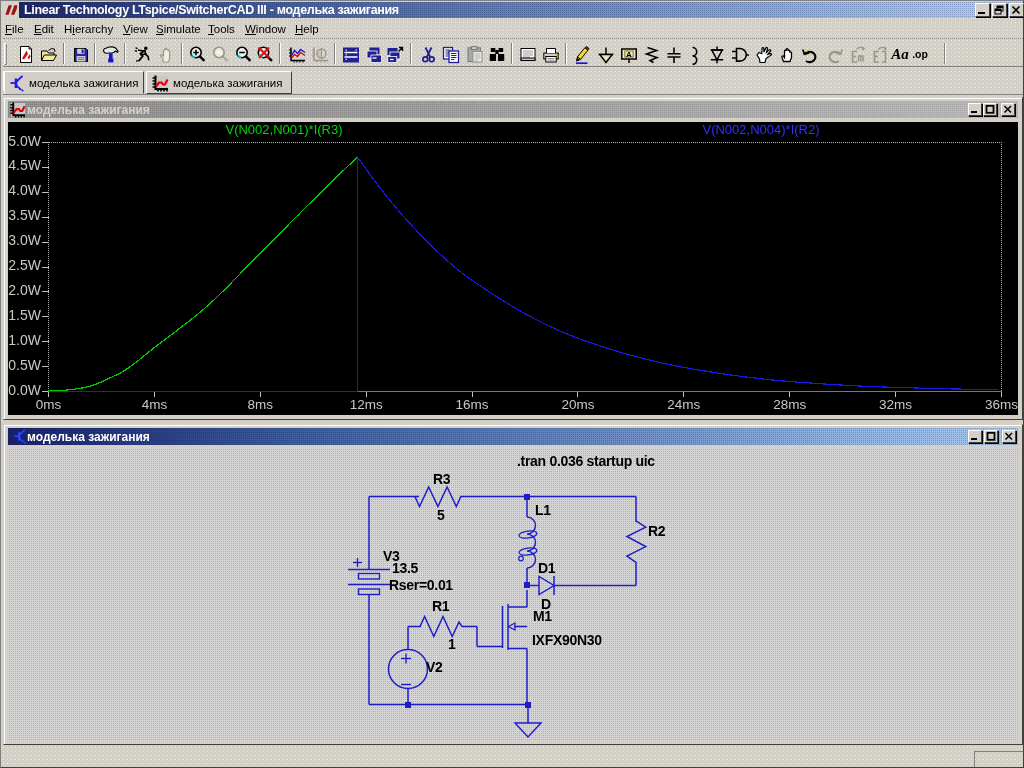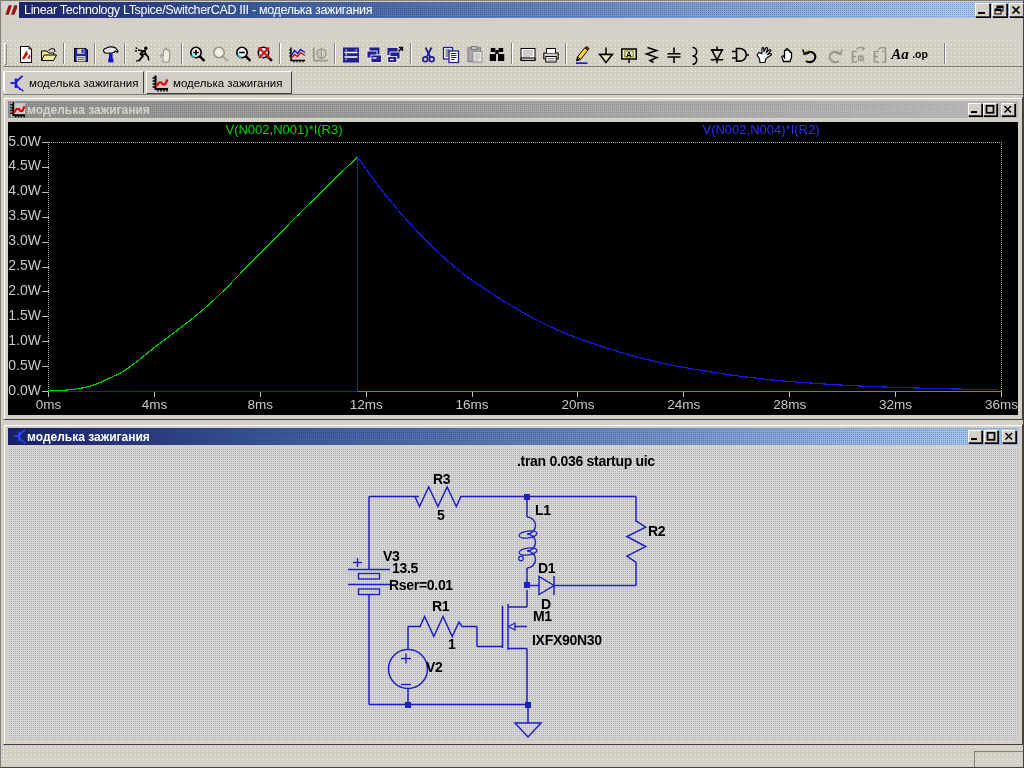--- a/index.html
+++ b/index.html
@@ -10,21 +10,21 @@
 #app { position:absolute; left:0; top:0; width:1024px; height:768px;
   border-left:1px solid #808080; border-top:1px solid #808080;
   border-right:1px solid #404040; border-bottom:1px solid #404040; }
 
 #titlebar { position:absolute; left:2px; top:1px; width:1020px; height:16px;
   background-image:
     repeating-conic-gradient(rgba(0,0,40,0.22) 0% 25%, rgba(0,0,0,0) 0% 100%),
     linear-gradient(to right, #1a2268 0%, #3c5c9c 25%, #6888c0 55%, #8fb2e0 80%, #a8c8f0 95%, #aac8f0 100%);
   background-size:2px 2px, 100% 100%;
 }
-#titlebar .txt { position:absolute; left:21px; top:0.5px; color:#fff; font-size:12.5px; font-weight:normal; letter-spacing:-0.32px; white-space:nowrap; }
+#titlebar .txt { position:absolute; left:21px; top:0.5px; color:#fff; font-size:12.5px; font-weight:bold; letter-spacing:-0.32px; white-space:nowrap; }
 #lt-logo { position:absolute; left:0px; top:0px; width:16px; height:16px; background:#d4d4cc; }
 #lt-logo svg { position:absolute; left:0; top:0; }
 .winbtn { position:absolute; background:#d4d0c8;
   border-top:1px solid #fff; border-left:1px solid #fff;
   border-right:1px solid #404040; border-bottom:1px solid #404040;
   box-shadow:1px 1px 0 #000; }
 .winbtn svg { position:absolute; left:0; top:0; }
 
 #menubar { position:absolute; left:2px; top:17px; width:1020px; height:21px; border-bottom:1px dotted #909090; }
 #menubar span { position:absolute; top:5px; font-size:11.5px; color:#000; }
@@ -107,20 +107,33 @@
           <rect x="4" y="2" width="6" height="2" fill="#000"></rect>
           <rect x="2" y="5" width="6" height="5" fill="#d4d0c8" stroke="#000" stroke-width="1"></rect>
           <rect x="2" y="5" width="6" height="2" fill="#000"></rect>
         </svg>
       </div>
     <div class="winbtn" style="left:1006px; top:1px; width:15px; height:14px;">
         <svg width="13" height="12" viewBox="0 0 13 12">
           <path d="M2.5 2.5 L9.5 9.5 M9.5 2.5 L2.5 9.5" stroke="#000" stroke-width="1.6"></path>
         </svg>
       </div>
+  </div>
+  <div id="menubar" class="dith">
+    <svg class="bgdots">
+        <rect width="100%" height="100%" fill="url(#dotp)"></rect>
+      </svg>
+    <span style="left:2px;"><u>F</u>ile</span>
+    <span style="left:31px;"><u>E</u>dit</span>
+    <span style="left:61px;">H<u>i</u>erarchy</span>
+    <span style="left:120px;"><u>V</u>iew</span>
+    <span style="left:153px;"><u>S</u>imulate</span>
+    <span style="left:205px;"><u>T</u>ools</span>
+    <span style="left:242px;"><u>W</u>indow</span>
+    <span style="left:292px;"><u>H</u>elp</span>
   </div>
   <div id="toolbar" class="dith">
     <svg class="bgdots">
         <rect width="100%" height="100%" fill="url(#dotp)"></rect>
       </svg>
     <div style="position:absolute;left:1px;top:3px;width:3px;height:22px;border-left:1px solid #fff;border-top:1px solid #fff;border-right:1px solid #8a8a8a;border-bottom:1px solid #8a8a8a;"></div>
     <svg class="ic" style="left:13px;" width="20" height="20" viewBox="0 0 20 20">
         <path d="M4.5 1.5 h8.5 l2.5 2.5 v13.5 h-11 z" fill="#fff" stroke="#000000"></path>
         <path d="M13 1.5 v2.5 h2.5" fill="none" stroke="#000000"></path>
         <path d="M6 13.5 L10.5 5.5 l1.5 3.5 -4 5.5 z" fill="#cc1111"></path>

